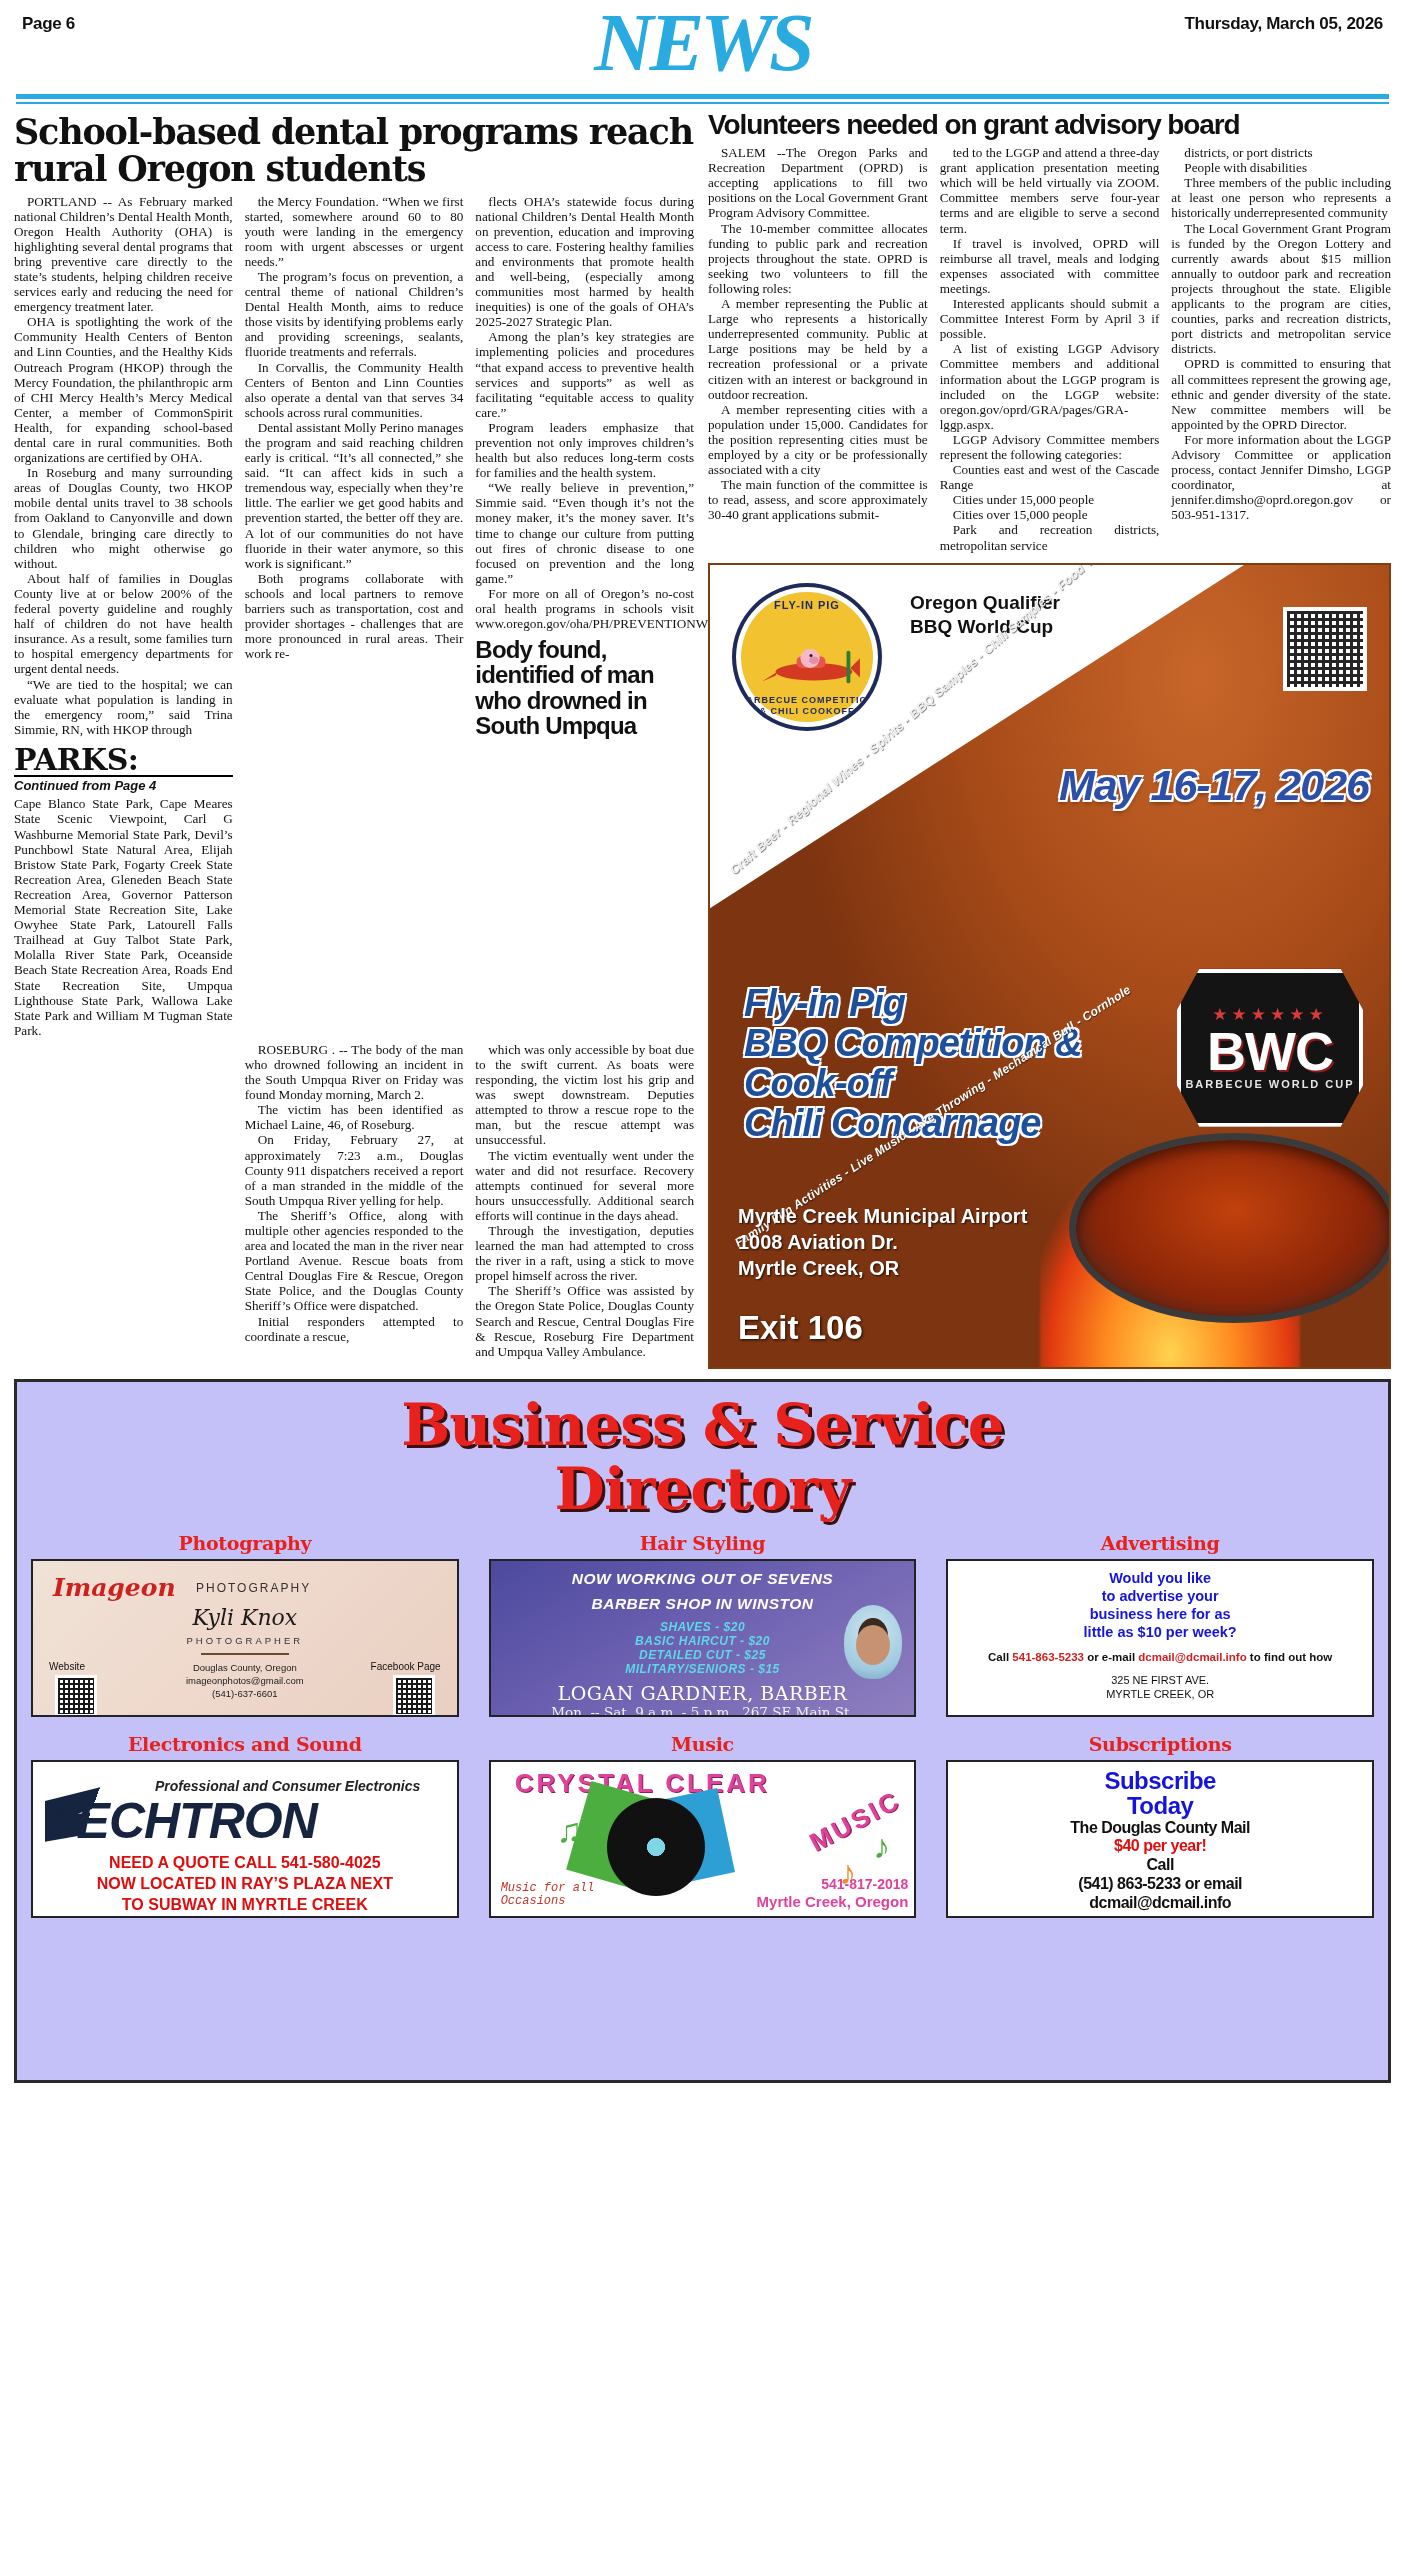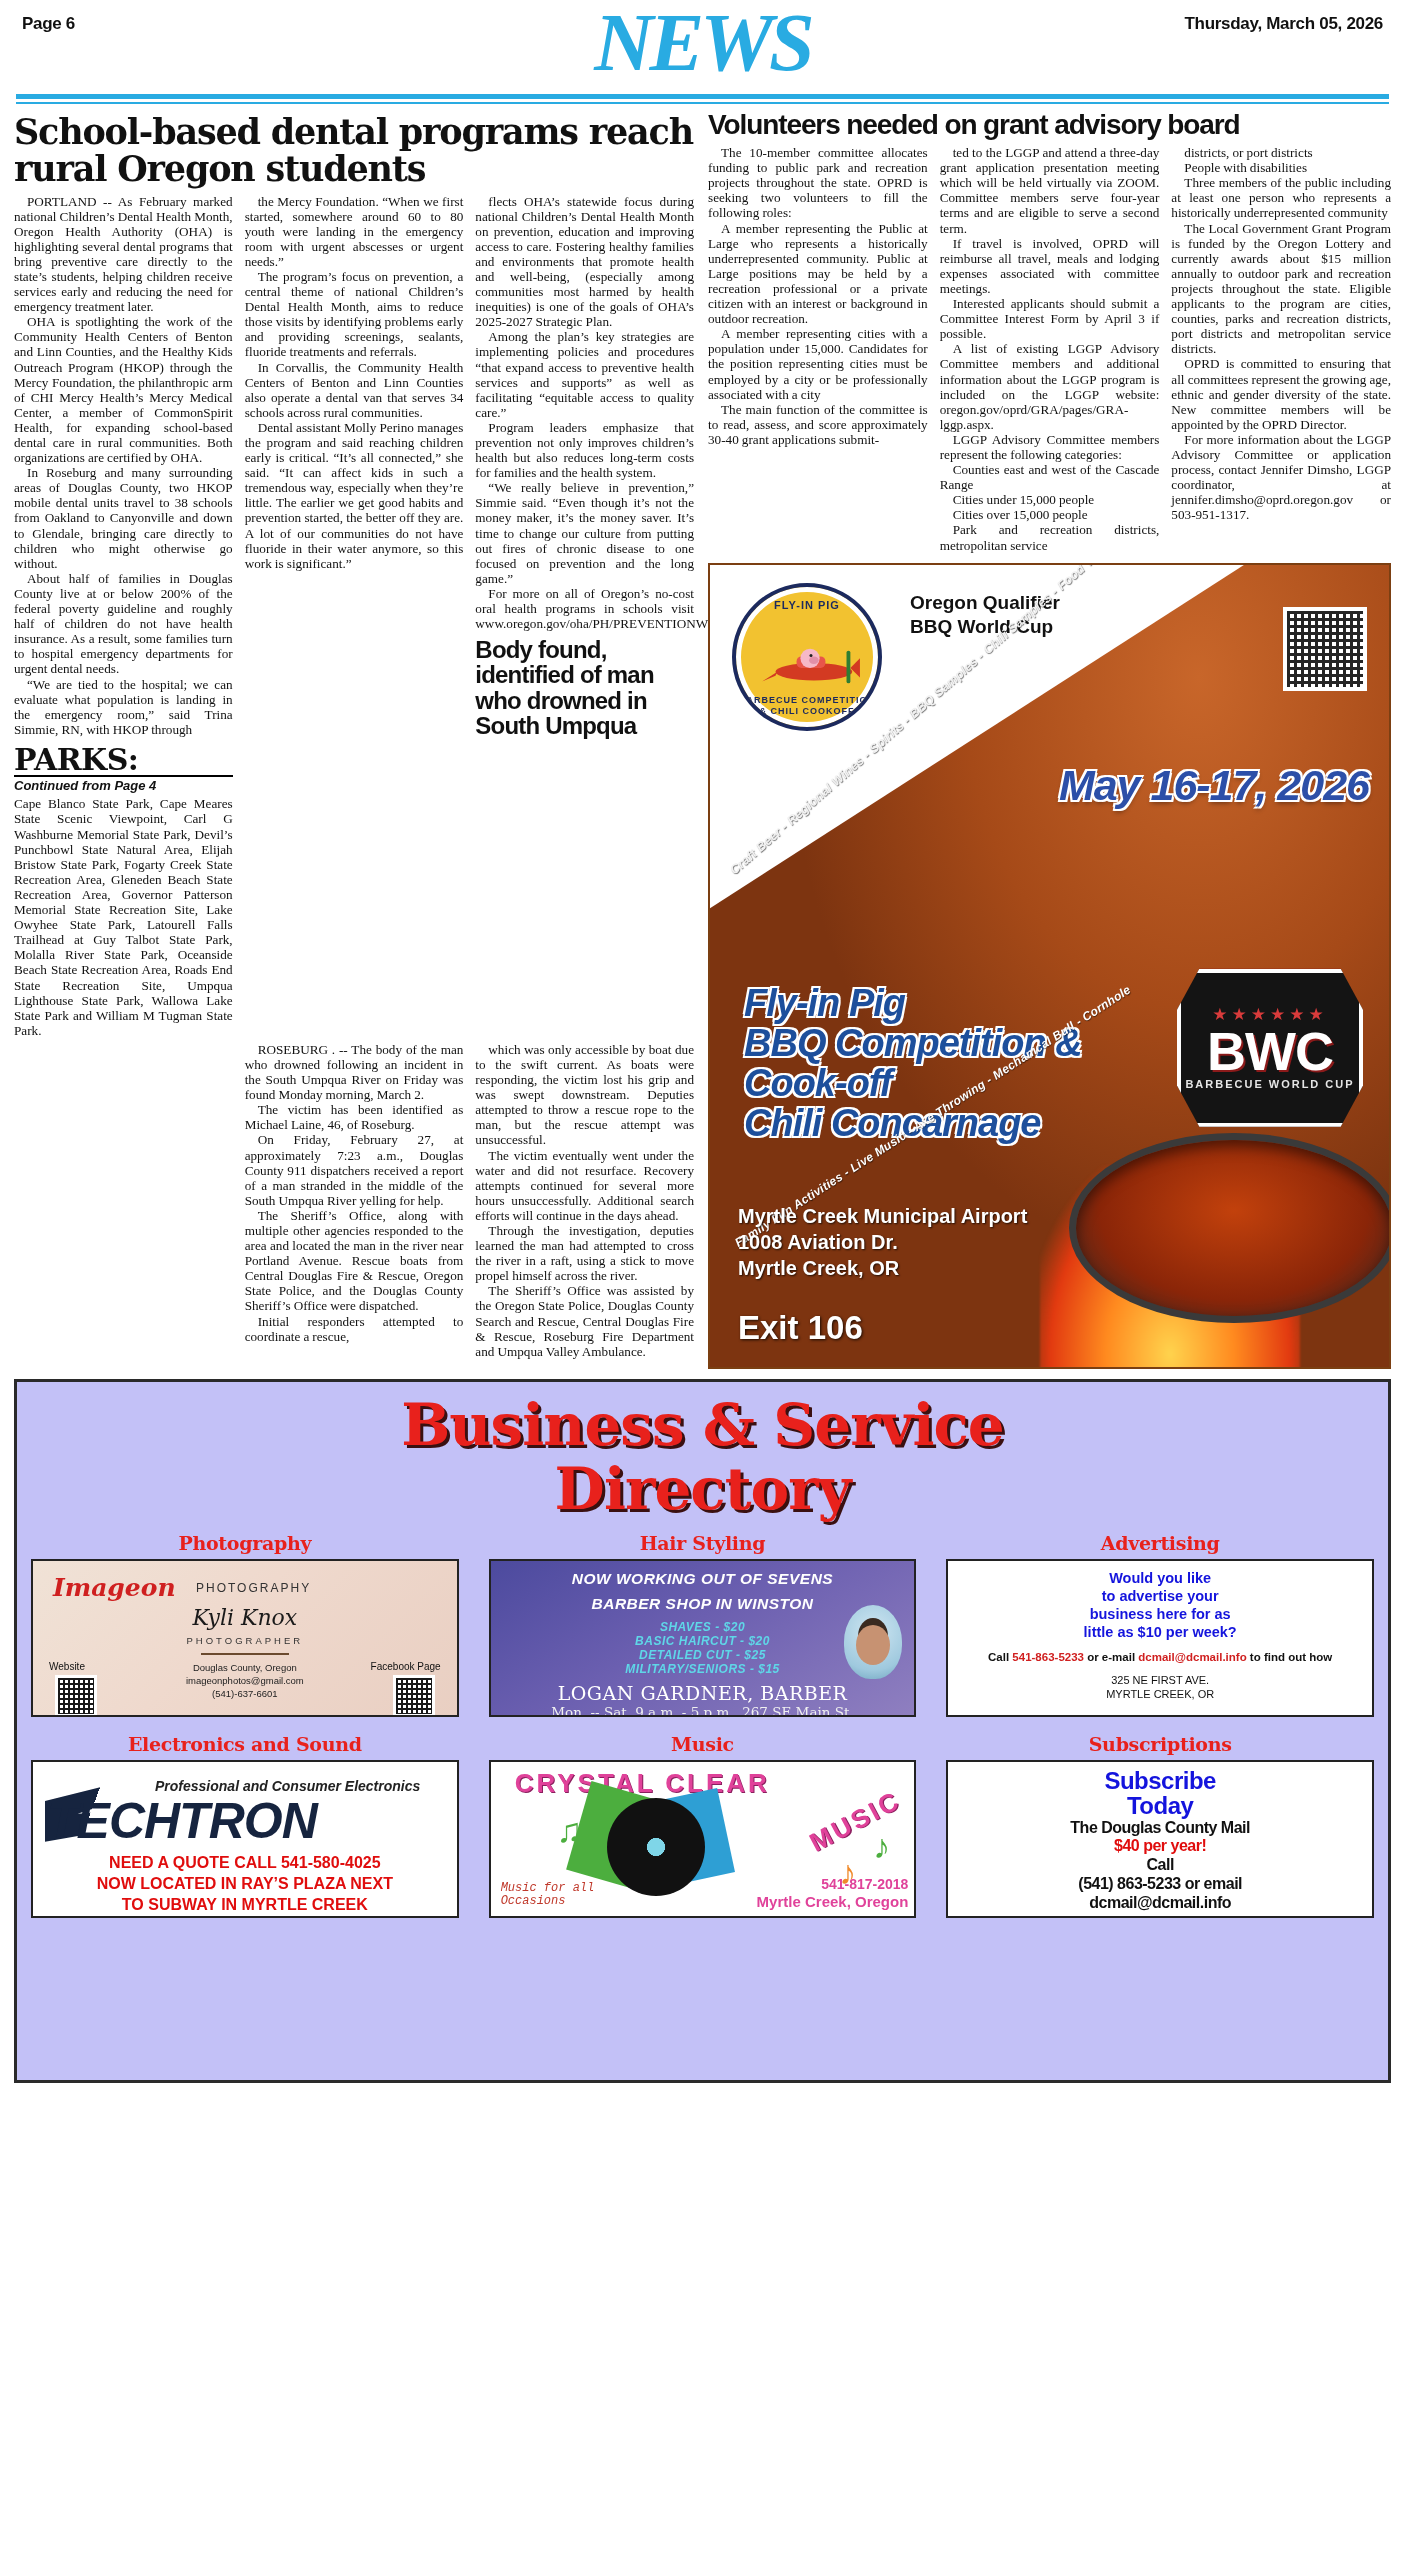--- a/index.html
+++ b/index.html
@@ -319,20 +319,21 @@
           <div class="parks-head">PARKS:</div>
           <div class="parks-cont">Continued from Page 4</div>
           <p class="noind">Cape Blanco State Park, Cape Meares State Scenic Viewpoint, Carl G Washburne Memorial State Park, Devil’s Punchbowl State Natural Area, Elijah Bristow State Park, Fogarty Creek State Recreation Area, Gleneden Beach State Recreation Area, Governor Patterson Memorial State Recreation Site, Lake Owyhee State Park, Latourell Falls Trailhead at Guy Talbot State Park, Molalla River State Park, Oceanside Beach State Recreation Area, Roads End State Recreation Site, Umpqua Lighthouse State Park, Wallowa Lake State Park and William M Tugman State Park.</p>
         </div>
 
         <div class="col body-txt">
           <p>the Mercy Foundation. “When we first started, somewhere around 60 to 80 youth were landing in the emergency room with urgent abscesses or urgent needs.”</p>
           <p>The program’s focus on prevention, a central theme of national Children’s Dental Health Month, aims to reduce those visits by identifying problems early and providing screenings, sealants, fluoride treatments and referrals.</p>
           <p>In Corvallis, the Community Health Centers of Benton and Linn Counties also operate a dental van that serves 34 schools across rural communities.</p>
           <p>Dental assistant Molly Perino manages the program and said reaching children early is critical. “It’s all connected,” she said. “It can affect kids in such a tremendous way, especially when they’re little. The earlier we get good habits and prevention started, the better off they are. A lot of our communities do not have fluoride in their water anymore, so this work is significant.”</p>
+          <p>Both programs collaborate with schools and local partners to remove barriers such as transportation, cost and provider shortages - challenges that are more pronounced in rural areas. Their work re-</p>
         </div>
 
         <div class="col body-txt">
           <p>flects OHA’s statewide focus during national Children’s Dental Health Month on prevention, education and improving access to care. Fostering healthy families and environments that promote health and well-being, (especially among communities most harmed by health inequities) is one of the goals of OHA’s 2025-2027 Strategic Plan.</p>
           <p>Among the plan’s key strategies are implementing policies and procedures “that expand access to preventive health services and supports” as well as facilitating “equitable access to quality care.”</p>
           <p>Program leaders emphasize that prevention not only improves children’s health but also reduces long-term costs for families and the health system.</p>
           <p>“We really believe in prevention,” Simmie said. “Even though it’s not the money maker, it’s the money saver. It’s time to change our culture from putting out fires of chronic disease to one focused on prevention and the long game.”</p>
           <p>For more on all of Oregon’s no-cost oral health programs in schools visit www.oregon.gov/oha/PH/PREVENTIONWELLNESS/ORALHEALTH/SCHOOL/Pages</p>
 
           <h2 class="hl-sub">Body found, identified of man who drowned in South Umpqua</h2>
@@ -356,20 +357,21 @@
         </div>
       </div>
     </div>
 
     <div class="right-half">
 
       <h1 class="hl-sans">Volunteers needed on grant advisory board</h1>
 
       <div class="cols3">
         <div class="col body-txt">
+          <p>SALEM --The Oregon Parks and Recreation Department (OPRD) is accepting applications to fill two positions on the Local Government Grant Program Advisory Committee.</p>
           <p>The 10-member committee allocates funding to public park and recreation projects throughout the state. OPRD is seeking two volunteers to fill the following roles:</p>
           <p>A member representing the Public at Large who represents a historically underrepresented community. Public at Large positions may be held by a recreation professional or a private citizen with an interest or background in outdoor recreation.</p>
           <p>A member representing cities with a population under 15,000. Candidates for the position representing cities must be employed by a city or be professionally associated with a city</p>
           <p>The main function of the committee is to read, assess, and score approximately 30-40 grant applications submit-</p>
         </div>
         <div class="col body-txt">
           <p>ted to the LGGP and attend a three-day grant application presentation meeting which will be held virtually via ZOOM. Committee members serve four-year terms and are eligible to serve a second term.</p>
           <p>If travel is involved, OPRD will reimburse all travel, meals and lodging expenses associated with committee meetings.</p>
           <p>Interested applicants should submit a Committee Interest Form by April 3 if possible.</p>
           <p>A list of existing LGGP Advisory Committee members and additional information about the LGGP program is included on the LGGP website: oregon.gov/oprd/GRA/pages/GRA-lggp.aspx.</p>

